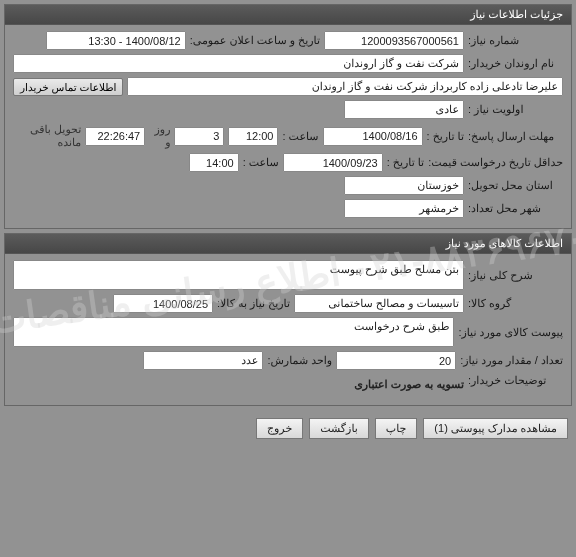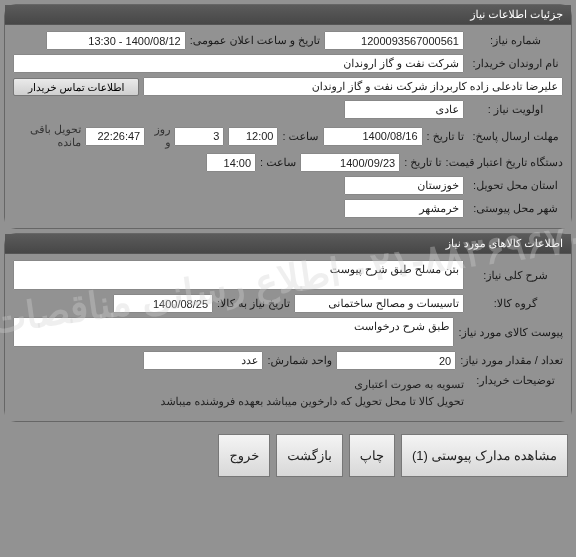--- a/index.html
+++ b/index.html
@@ -23,21 +23,21 @@
   font-weight: bold;
   pointer-events: none;
   z-index: 5;
   white-space: nowrap;
   letter-spacing: 2px;
 }
 .panel {
   background: #8d8d8d;
   border: 1px solid #666;
   margin: 4px;
-  border-radius: 12px;
+  border-radius: 0;
 }
 .panel-header {
   background: linear-gradient(#5b5b5b, #474747);
   color: #fff;
   padding: 3px 8px;
   font-size: 11px;
   border-bottom: 1px solid #555;
 }
 .panel-body {
   padding: 6px 8px;
@@ -47,21 +47,21 @@
   display: flex;
   align-items: center;
   margin-bottom: 4px;
   gap: 4px;
 }
 .label {
   color: #1a1a1a;
   font-size: 11px;
   white-space: nowrap;
   min-width: 95px;
-  text-align: center;
+  text-align: left;
 }
 .label-sm { min-width: auto; }
 input[type="text"], textarea {
   background: #fff;
   border: 1px solid #888;
   padding: 2px 4px;
   font-family: Tahoma, Arial, sans-serif;
   font-size: 11px;
   color: #222;
   border-radius: 1px;
@@ -70,53 +70,54 @@
 textarea { resize: none; }
 .w-140 { width: 140px; }
 .w-120 { width: 120px; }
 .w-100 { width: 100px; }
 .w-60  { width: 60px; }
 .w-50  { width: 50px; }
 .flex-1 { flex: 1; }
 .btn {
   background: linear-gradient(#f4f4f4, #d8d8d8);
   border: 1px solid #777;
-  padding: 13px 10px;
+  padding: 3px 10px;
   font-family: Tahoma, Arial, sans-serif;
-  font-size: 13px;
+  font-size: 11px;
   cursor: pointer;
   border-radius: 0;
   color: #222;
 }
 .bottom-bar {
   display: flex;
   gap: 6px;
   padding: 8px;
   justify-content: flex-start;
   background: #929292;
 }
 .contact-btn {
   background: linear-gradient(#eaeaea,#cfcfcf);
   border: 1px solid #777;
-  padding: 2px 14px;
+  padding: 2px 6px;
   font-size: 10.5px;
   cursor: pointer;
   border-radius: 2px;
   white-space: nowrap;
 }
 .remain-box {
   display: inline-flex;
   align-items: center;
   gap: 4px;
 }
 .note-text {
   font-size: 11px;
   color: #222;
   line-height: 1.5;
   padding: 2px 0;
+  font-weight: bold;
 }
 </style>
 </head>
 <body>
 
 <div class="watermark">۰۲۱-۸۸۳۶۹۶۷۰ اطلاع رسانی مناقصات</div>
 
 <div class="panel">
   <div class="panel-header">جزئیات اطلاعات نیاز</div>
   <div class="panel-body">
@@ -151,34 +152,34 @@
       <input type="text" class="w-50" value="12:00" style="">
       <span class="remain-box">
         <input type="text" class="w-50" value="3" style="">
         <span>روز و</span>
         <input type="text" class="w-60" value="22:26:47" style="">
         <span>تحویل باقی مانده</span>
       </span>
     </div>
 
     <div class="row">
-      <span class="label">دستگاه تاریخ اعتبار قیمت:</span>
+      <span class="label">حداقل تاریخ درخواست قیمت:</span>
       <span class="label label-sm">تا تاریخ :</span>
       <input type="text" class="w-100" value="1400/09/23" style="">
       <span class="label label-sm">ساعت :</span>
       <input type="text" class="w-50" value="14:00" style="">
     </div>
 
     <div class="row">
       <span class="label">استان محل تحویل:</span>
       <input type="text" class="w-120" value="خوزستان" style="">
     </div>
 
     <div class="row">
-      <span class="label">شهر محل پیوستی:</span>
+      <span class="label">شهر محل تعداد:</span>
       <input type="text" class="w-120" value="خرمشهر" style="">
     </div>
 
   </div>
 </div>
 
 <div class="panel">
   <div class="panel-header">اطلاعات کالاهای مورد نیاز</div>
   <div class="panel-body">
 
@@ -203,21 +204,20 @@
       <span class="label">تعداد / مقدار مورد نیاز:</span>
       <input type="text" class="w-120" value="20" style="">
       <span class="label label-sm">واحد شمارش:</span>
       <input type="text" class="w-120" value="عدد" style="">
     </div>
 
     <div class="row" style="align-items:flex-start">
       <span class="label">توضیحات خریدار:</span>
       <div class="note-text flex-1">
         <div>تسویه به صورت اعتباری</div>
-        <div>تحویل کالا تا محل تحویل که دارخوین میباشد بعهده فروشنده میباشد</div>
       </div>
     </div>
 
   </div>
 </div>
 
 <div class="bottom-bar">
   <button class="btn">مشاهده مدارک پیوستی (1)</button>
   <button class="btn">چاپ</button>
   <button class="btn">بازگشت</button>

